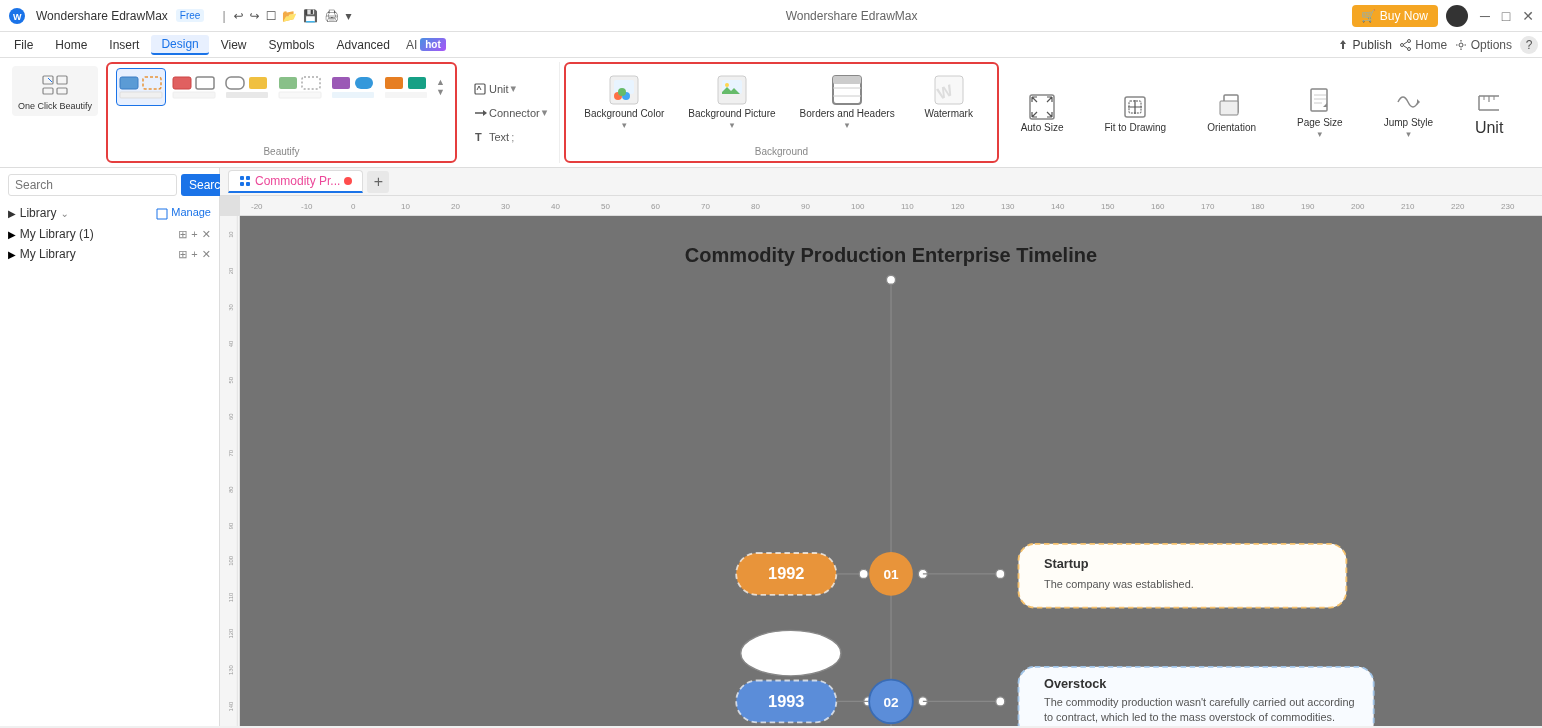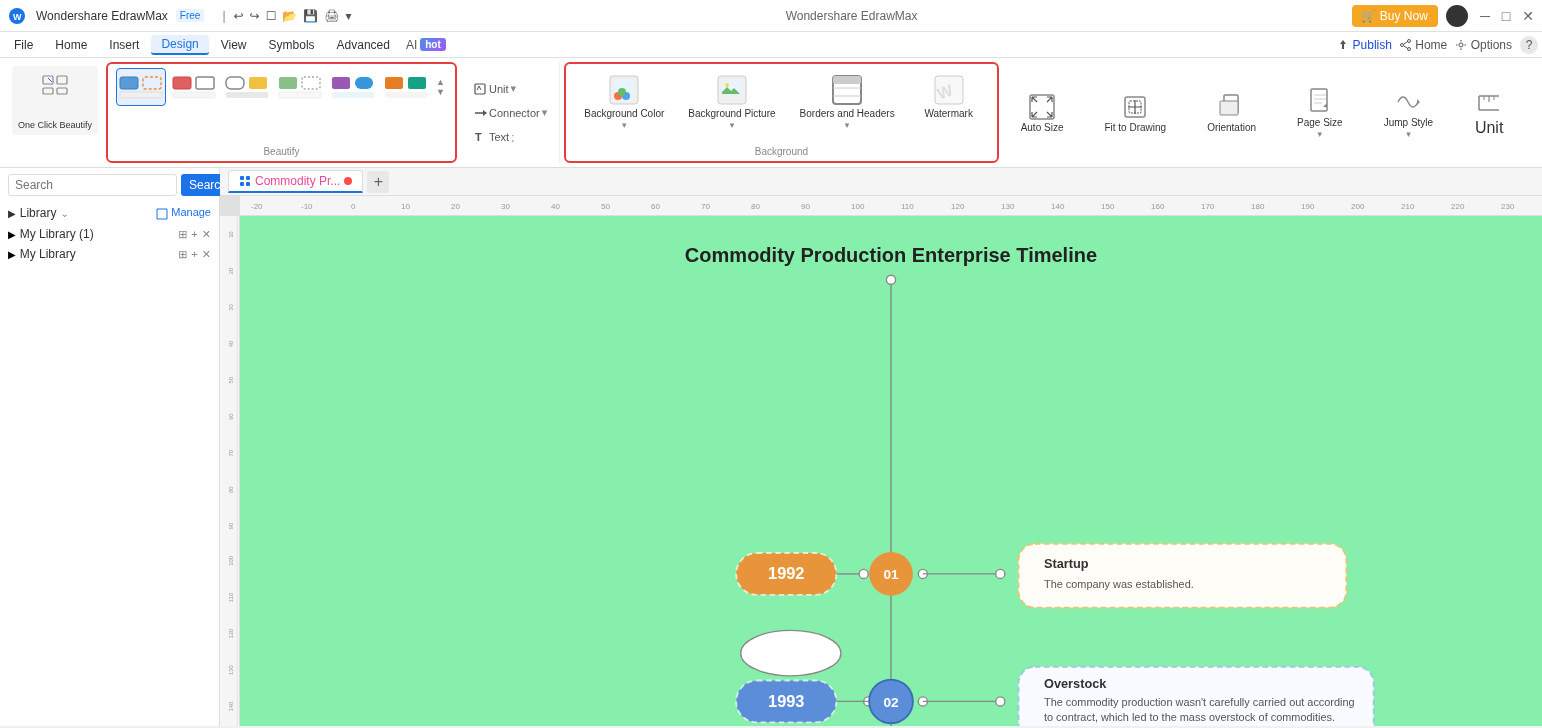--- a/index.html
+++ b/index.html
@@ -119,21 +119,21 @@
   <span class="menu-item">Insert</span>
   <span class="menu-item active">Design</span>
   <span class="menu-item">View</span>
   <span class="menu-item">Symbols</span>
   <span class="menu-item">Advanced</span>
   <span style="margin-left:4px;font-size:12px;color:#555;display:flex;align-items:center;gap:3px;">
     <span>AI</span>
     <span class="ai-badge">hot</span>
   </span>
   <div class="menu-right">
-    <span style="cursor:pointer;color:#1d4ed8;">
+    <span style="cursor:pointer;color:#404040;">
       <svg width="12" height="12" viewBox="0 0 12 12" style="vertical-align:middle">
           <path d="M6 1L9 5H7v5H5V5H3z" fill="#555"></path>
         </svg>
       <span>Publish</span>
     </span>
     <span style="cursor:pointer;color:#555;">
       <svg width="12" height="12" viewBox="0 0 12 12" style="vertical-align:middle">
           <circle cx="9" cy="2" r="1.5" fill="none" stroke="#555"></circle>
           <circle cx="2" cy="6" r="1.5" fill="none" stroke="#555"></circle>
           <circle cx="9" cy="10" r="1.5" fill="none" stroke="#555"></circle>
@@ -150,21 +150,21 @@
       <span>Options</span>
     </span>
     <span style="cursor:pointer;color:#555;background:#e8e8e8;border-radius:50%;width:18px;height:18px;display:inline-flex;align-items:center;justify-content:center;">?</span>
   </div>
 </div>
 
 <div class="ribbon">
 
   <div style="display:flex;flex-direction:column;align-items:center;padding:4px;min-width:70px;">
     <div style="display:flex;gap:4px;flex-direction:column;align-items:center;flex:1;">
-      <div style="display:flex;flex-direction:column;align-items:center;cursor:pointer;padding:4px 6px;border-radius:4px;background:#f5f5f5;gap:20px;min-width:60px;">
+      <div style="display:flex;flex-direction:column;align-items:center;cursor:pointer;padding:4px 6px;border-radius:4px;background:#f5f5f5;gap:1px;min-width:60px;">
         <svg width="30" height="30" viewBox="0 0 30 30">
           <rect x="3" y="6" width="10" height="8" rx="1" fill="none" stroke="#888" stroke-width="1.2"></rect>
           <rect x="17" y="6" width="10" height="8" rx="1" fill="none" stroke="#888" stroke-width="1.2"></rect>
           <rect x="3" y="18" width="10" height="6" rx="1" fill="none" stroke="#888" stroke-width="1.2"></rect>
           <rect x="17" y="18" width="10" height="6" rx="1" fill="none" stroke="#888" stroke-width="1.2"></rect>
           <line x1="8" y1="8" x2="12" y2="12" stroke="#1a73e8" stroke-width="1"></line>
         </svg>
         <span style="font-size:9px;color:#333;text-align:center;line-height:1.2">One Click
 Beautify</span>
       </div>
@@ -473,21 +473,21 @@
           <text x="14" y="380" font-size="8" fill="#999" transform="rotate(-90,14,380)">80</text>
           <text x="14" y="430" font-size="8" fill="#999" transform="rotate(-90,14,430)">90</text>
           <text x="14" y="480" font-size="8" fill="#999" transform="rotate(-90,14,480)">100</text>
           <text x="14" y="530" font-size="8" fill="#999" transform="rotate(-90,14,530)">110</text>
           <text x="14" y="580" font-size="8" fill="#999" transform="rotate(-90,14,580)">120</text>
           <text x="14" y="630" font-size="8" fill="#999" transform="rotate(-90,14,630)">130</text>
           <text x="14" y="680" font-size="8" fill="#999" transform="rotate(-90,14,680)">140</text>
         </svg>
       </div>
 
-      <div style="position:absolute;top:20px;left:20px;right:0;bottom:0;background:#86efac;overflow:hidden;">
+      <div style="position:absolute;top:20px;left:20px;right:0;bottom:0;background:#737373;overflow:hidden;">
 
         <svg width="100%" height="100%" viewBox="0 0 1200 560" style="display:block;">
 
           <text x="600" y="50" text-anchor="middle" font-size="22" font-weight="bold" fill="#222">Commodity Production Enterprise Timeline</text>
 
           <line x1="600" y1="70" x2="600" y2="560" stroke="#888" stroke-width="1.5"></line>
 
           <circle cx="600" cy="70" r="5" fill="white" stroke="#888" stroke-width="1.5"></circle>
 
           <rect x="430" y="370" width="110" height="46" rx="23" fill="#e8943a"></rect>

